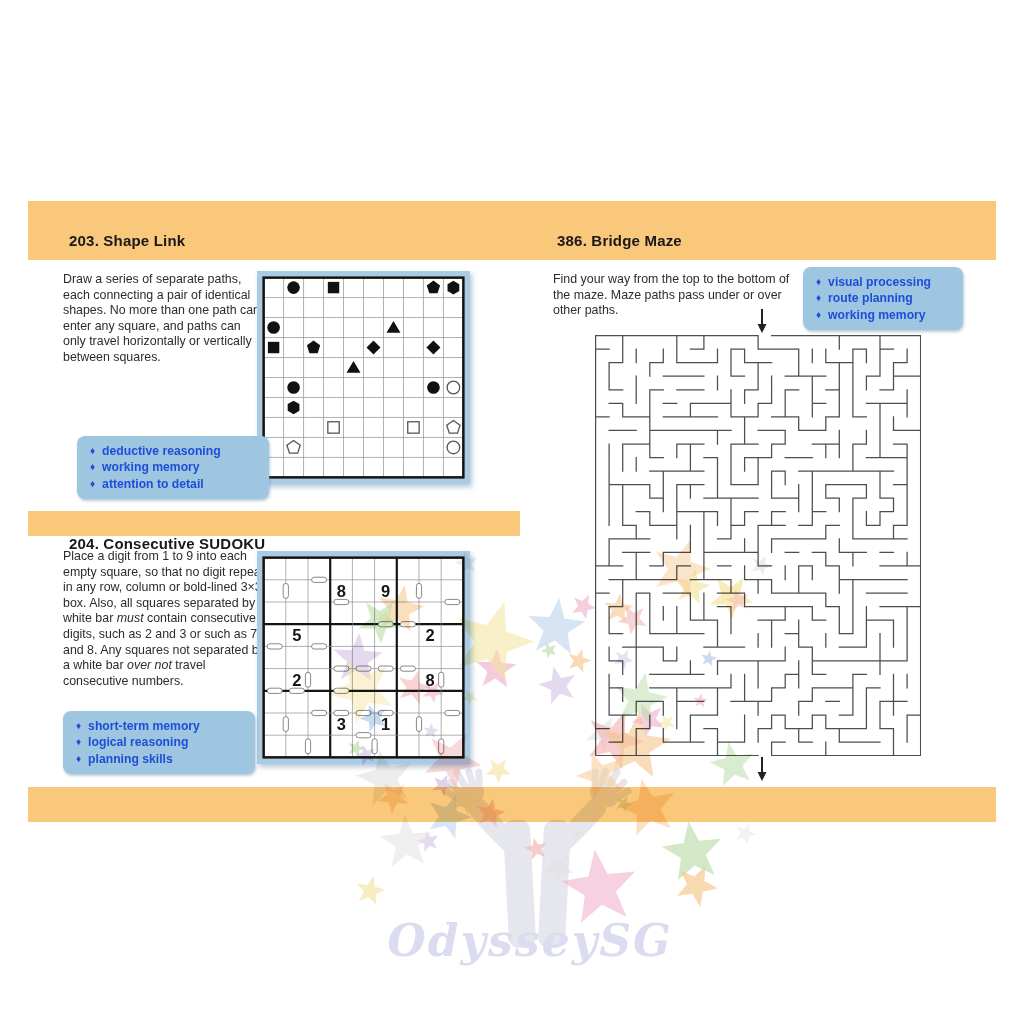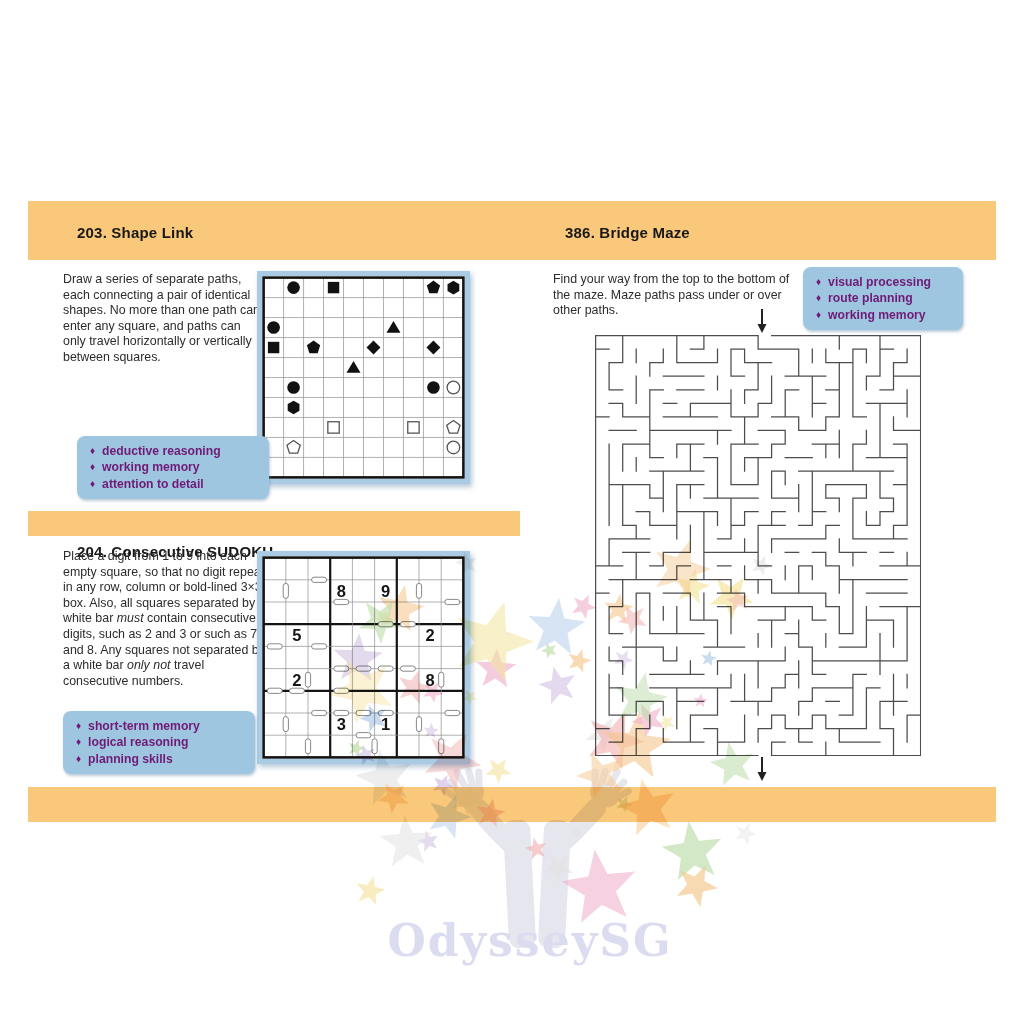--- a/index.html
+++ b/index.html
@@ -6,48 +6,48 @@
   body{
     width:1024px;height:1024px;position:relative;overflow:hidden;
     background:#ffffff;
     font-family:"Liberation Sans", sans-serif;
     -webkit-font-smoothing:antialiased;
   }
   .band{position:absolute;background:var(--orange,#F9C87A)}
   .top-band{left:28px;top:201px;width:968px;height:59px}
   .band-204{left:28px;top:511px;width:492px;height:25px}
   .bottom-band{left:28px;top:787px;width:968px;height:35px}
-  .band-title{position:absolute;margin:12px;font-size:15px;font-weight:bold;color:#181818;letter-spacing:.2px;white-space:nowrap}
+  .band-title{position:absolute;margin:4px;font-size:15px;font-weight:bold;color:#181818;letter-spacing:.2px;white-space:nowrap}
   .t203{left:37px;bottom:7px}
   .t205{left:525px;bottom:7px}
   .t204{left:37px;top:20px}
   .instructions{position:absolute;font-size:12.4px;line-height:15.6px;color:#2c2c2c;margin:0;text-align:left}
   .i203{left:63px;top:272px;width:200px}
   .i204{left:63px;top:549px;width:208px}
   .i205{left:553px;top:272px;width:248px}
   .instructions em{font-style:italic}
   .grid-frame{position:absolute;border:5px solid var(--frame,#A9CBE3);background:#fff;
     box-shadow:2px 3px 5px rgba(110,145,180,.5)}
   .f203{left:257px;top:271px;width:203px;height:203px}
   .f204{left:257px;top:551px;width:203px;height:203px}
   .grid-frame svg{display:block}
   .skills{position:absolute;background:var(--skillblue,#9EC6E1);border-radius:8px;
     padding:7px 11px 7px 13px;box-shadow:1px 2px 3px rgba(105,140,170,.45)}
   .sk203{left:77px;top:436px;width:168px}
   .sk204{left:63px;top:711px;width:168px}
   .sk205{left:803px;top:267px;width:136px}
-  .skill-line{font-size:12.2px;font-weight:bold;color:#701a75;line-height:15.4px;white-space:nowrap}
+  .skill-line{font-size:12.2px;font-weight:bold;color:#1d4ed8;line-height:15.4px;white-space:nowrap}
   .skill-line .bullet{font-size:10px;margin-right:7px;vertical-align:1px}
   #maze{position:absolute;left:595px;top:335px}
   .arrow{position:absolute}
   .arrow-top{left:752px;top:308px}
   .arrow-bottom{left:752px;top:756px}
   .watermark{position:absolute;left:0;top:0;width:1024px;height:1024px;pointer-events:none;mix-blend-mode:multiply}
   .wm-text{position:absolute;left:530px;top:915px;transform:translateX(-50%);
-    font-family:"DejaVu Serif", serif;font-size:44px;font-weight:bold;
+    font-family:"DejaVu Serif", serif;font-style:italic;font-size:44px;font-weight:bold;
     color:#dcdcf0;letter-spacing:2px;white-space:nowrap}
 </style>
 </head>
 <body style="--orange: #F9C87A; --skillblue: #9EC6E1; --frame: #A9CBE3;">
 
 <div class="band top-band">
   <h2 class="band-title t203">203. Shape Link</h2>
   <h2 class="band-title t205">386. Bridge Maze</h2>
 </div>
 
@@ -100,21 +100,21 @@
 <div class="skills sk203" id="skills203">
     <div class="skill-line"><span class="bullet">♦</span>deductive reasoning</div>
     <div class="skill-line"><span class="bullet">♦</span>working memory</div>
     <div class="skill-line"><span class="bullet">♦</span>attention to detail</div>
   </div>
 
 <div class="band band-204">
   <h2 class="band-title t204">204. Consecutive SUDOKU</h2>
 </div>
 
-<p class="instructions i204"><span>Place a digit from 1 to 9 into each empty square, so that no digit repeats in any row, column or bold-lined 3×3 box. Also, all squares separated by a white bar </span><em>must</em><span> contain consecutive digits, such as 2 and 3 or such as 7 and 8. Any squares not separated by a white bar </span><em>only not</em><span> travel consecutive numbers.</span></p>
+<p class="instructions i204"><span>Place a digit from 1 to 9 into each empty square, so that no digit repeats in any row, column or bold-lined 3×3 box. Also, all squares separated by a white bar </span><em>must</em><span> contain consecutive digits, such as 2 and 3 or such as 7 and 8. Any squares not separated by a white bar </span><em>over not</em><span> travel consecutive numbers.</span></p>
 
 <div class="grid-frame f204">
   <svg id="sudokuGrid" width="203" height="203" viewBox="0 0 203 203">
       <line x1="23.800000000000004" y1="1.6" x2="23.800000000000004" y2="201.4" stroke="#8f8f8f" stroke-width="0.7"></line>
       <line x1="1.6" y1="23.800000000000004" x2="201.4" y2="23.800000000000004" stroke="#8f8f8f" stroke-width="0.7"></line>
       <line x1="46.00000000000001" y1="1.6" x2="46.00000000000001" y2="201.4" stroke="#8f8f8f" stroke-width="0.7"></line>
       <line x1="1.6" y1="46.00000000000001" x2="201.4" y2="46.00000000000001" stroke="#8f8f8f" stroke-width="0.7"></line>
       <line x1="68.2" y1="1.6" x2="68.2" y2="201.4" stroke="#141414" stroke-width="2.2"></line>
       <line x1="1.6" y1="68.2" x2="201.4" y2="68.2" stroke="#141414" stroke-width="2.2"></line>
       <line x1="90.4" y1="1.6" x2="90.4" y2="201.4" stroke="#8f8f8f" stroke-width="0.7"></line>

